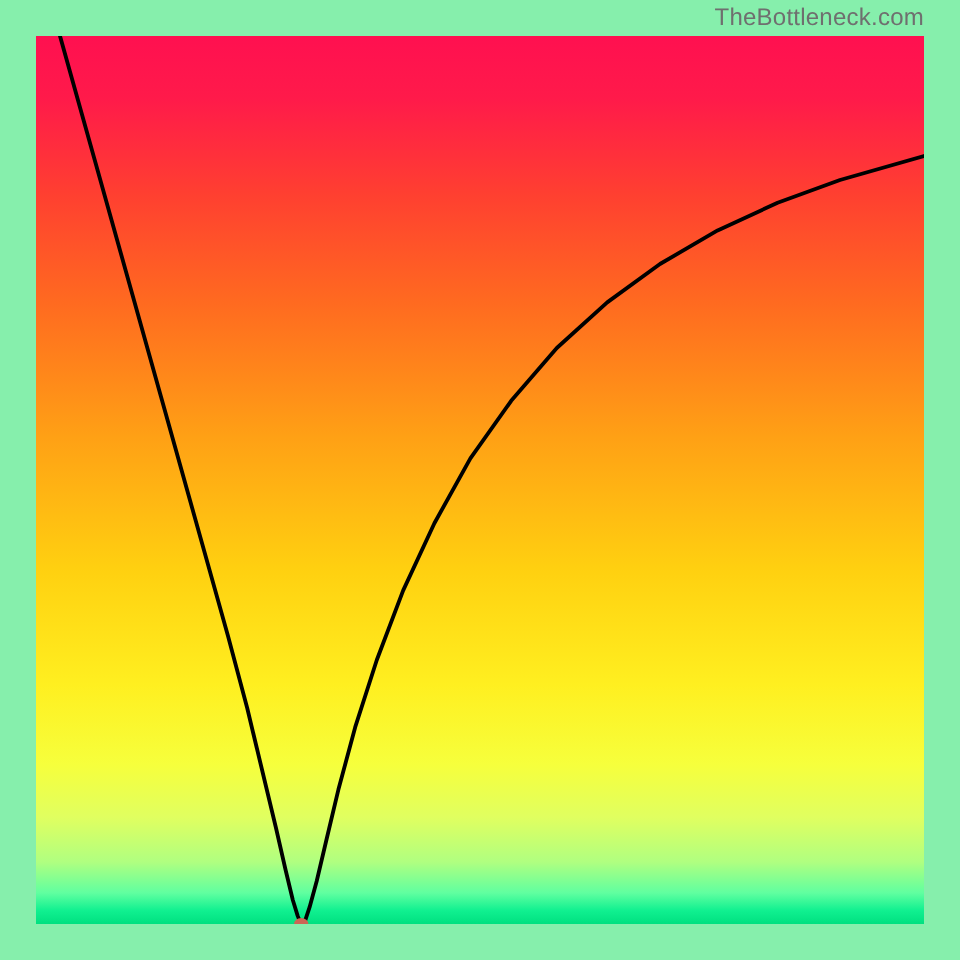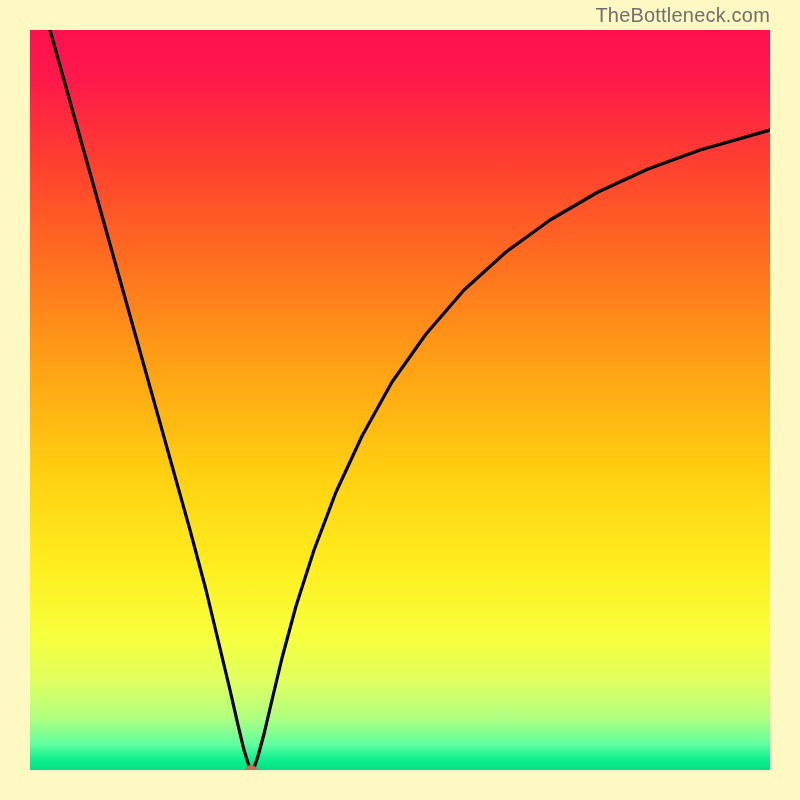--- a/index.html
+++ b/index.html
@@ -8,21 +8,21 @@
     width: 800px;
     height: 800px;
     background: #000;
     overflow: hidden;
     font-family: Arial, Helvetica, sans-serif;
   }
   .stage {
     position: relative;
     width: 800px;
     height: 800px;
-    background: #fef9c3;
+    background: #86efac;
   }
   .plot-area {
     position: absolute;
     left: 30px;
     top: 30px;
     width: 740px;
     height: 740px;
     overflow: hidden;
   }
   .gradient-bg {

